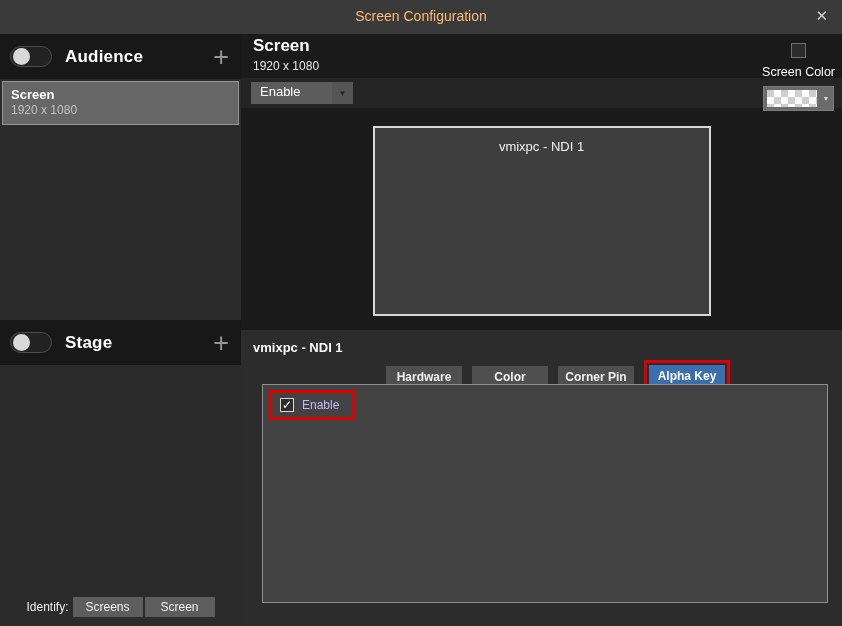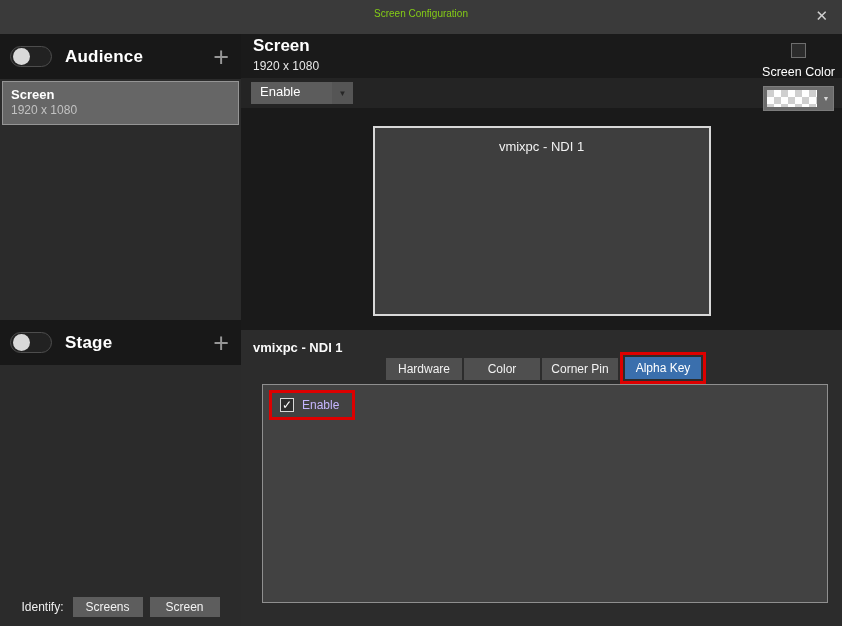--- a/index.html
+++ b/index.html
@@ -2,37 +2,37 @@
 <html><head>
 <meta charset="utf-8">
 <style>
   * { margin:0; padding:0; box-sizing:border-box; }
   html,body { width:842px; height:626px; }
   body { font-family:"Liberation Sans", sans-serif; background:#1a1a1a; overflow:hidden; }
   #window { position:relative; width:842px; height:626px; background:#1a1a1a; }
 
   
   #titlebar { position:absolute; left:0; top:0; width:842px; height:34px; background:#3a3a3a; }
-  #titlebar .title { position:absolute; left:0; right:0; top:8px; text-align:center; color:#84cc16; font-size:10px; }
+  #titlebar .title { position:absolute; left:0; right:0; top:8px; text-align:center; color:#fdba74; font-size:14px; }
   #titlebar .close { position:absolute; right:14px; top:7px; color:#cfcfcf; font-size:15px; cursor:default; line-height:18px; }
 
   
   #sidebar { position:absolute; left:0; top:34px; width:241px; height:592px; background:#2b2b2b; display:flex; flex-direction:column; }
   .section-header { height:45px; background:#181818; display:flex; align-items:center; padding:0 12px 0 10px; flex:0 0 auto; }
   .toggle { width:42px; height:21px; border-radius:11px; background:#222222; border:1px solid #4d4d4d; position:relative; flex:0 0 auto; }
   .toggle .knob { position:absolute; left:2px; top:1px; width:17px; height:17px; border-radius:50%; background:#d9d9d9; }
   .section-header .sec-label { color:#ffffff; font-size:17px; font-weight:bold; margin-left:13px; letter-spacing:0.2px; }
   .section-header .plus { margin-left:auto; color:#969696; font-size:27px; font-weight:200; line-height:24px; }
   .list-area { padding:2px; overflow:hidden; }
   #audience-list { height:241px; }
   #stage-list { flex:1 1 auto; }
   .screen-item { background:#666666; border:1px solid #959595; padding:5px 8px 7px 8px; }
   .screen-item .item-title { color:#ffffff; font-size:13px; font-weight:bold; }
   .screen-item .item-sub { color:#c2c2c2; font-size:12px; margin-top:1px; }
-  #identify-row { height:34px; flex:0 0 auto; display:flex; align-items:center; justify-content:center; gap:7px; padding-bottom:4px; }
+  #identify-row { height:34px; flex:0 0 auto; display:flex; align-items:center; justify-content:center; gap:2px; padding-bottom:4px; }
   #identify-row .id-label { color:#f0f0f0; font-size:12px; margin-right:2px; }
   .id-btn { background:#5d5d5d; color:#f2f2f2; font-size:12px; border:none; padding:3px 0; width:70px; text-align:center; font-family:inherit; }
 
   
   #main { position:absolute; left:241px; top:34px; width:601px; height:592px; background:#1a1a1a; }
   #main-header { position:relative; height:44px; }
   #main-header .m-title { position:absolute; left:12px; top:2px; color:#ffffff; font-size:17px; font-weight:bold; }
   #main-header .m-sub { position:absolute; left:12px; top:25px; color:#e8e8e8; font-size:12px; }
   #screen-color { position:absolute; right:7px; top:9px; display:flex; align-items:center; gap:7px;flex-direction:column; }
   .cb { width:15px; height:15px; background:#2c2c2c; border:1px solid #6e6e6e; display:flex; align-items:center; justify-content:center; }
@@ -48,21 +48,21 @@
   #single-dd .dd-label { flex:1 1 auto; color:#ffffff; font-size:13px; padding:2px 0 0 9px; }
   #single-dd .dd-arrow { width:21px; background:#555555; display:flex; align-items:center; justify-content:center; color:#262626; font-size:8px; }
 
   #preview-area { height:252px; }
   #preview-box { width:338px; height:190px; margin:18px auto 0 auto; background:#3e3e3e; border:2px solid #d8d8d8; }
   #preview-box .pv-label { text-align:center; padding-top:11px; color:#f2f2f2; font-size:13px; }
 
   
   #bottom { position:absolute; left:0; top:296px; width:601px; height:296px; background:#2c2c2c; }
   #input-title { position:absolute; left:12px; top:10px; color:#fafafa; font-size:13px; font-weight:600; }
-  #tabstrip { position:absolute; left:145px; top:20px; height:30px; display:flex; align-items:flex-end; gap:2px; }
+  #tabstrip { position:absolute; left:145px; top:28px; height:30px; display:flex; align-items:flex-end; gap:10px;font-weight:bold; }
   .tab { width:76px; height:22px; background:#4f4f4f; color:#f2f2f2; font-size:12px; display:flex; align-items:center; justify-content:center; }
   .tab.active { background:#3a6fad; color:#ffffff; }
   .annotate-tab { border:3px solid #dd0000; padding:2px; margin-bottom:-4px; }
   .annotate-tab .tab { width:76px; }
   #panel { position:absolute; left:21px; top:54px; width:566px; height:219px; background:#424242; border:1px solid #8f8f8f; }
   #enable-box { position:absolute; left:6px; top:5px; border:3px solid #dd0000; padding:5px 13px 5px 8px; display:flex; align-items:center; gap:8px; }
   #enable-box .cb { background:#2e2e2e; border:1px solid #d8d8d8; width:14px; height:14px; }
   #enable-box .check { color:#ffffff; font-size:12px; line-height:12px; }
   #enable-box .en-label { color:#c4b5fd; font-size:12px; }
 </style>

